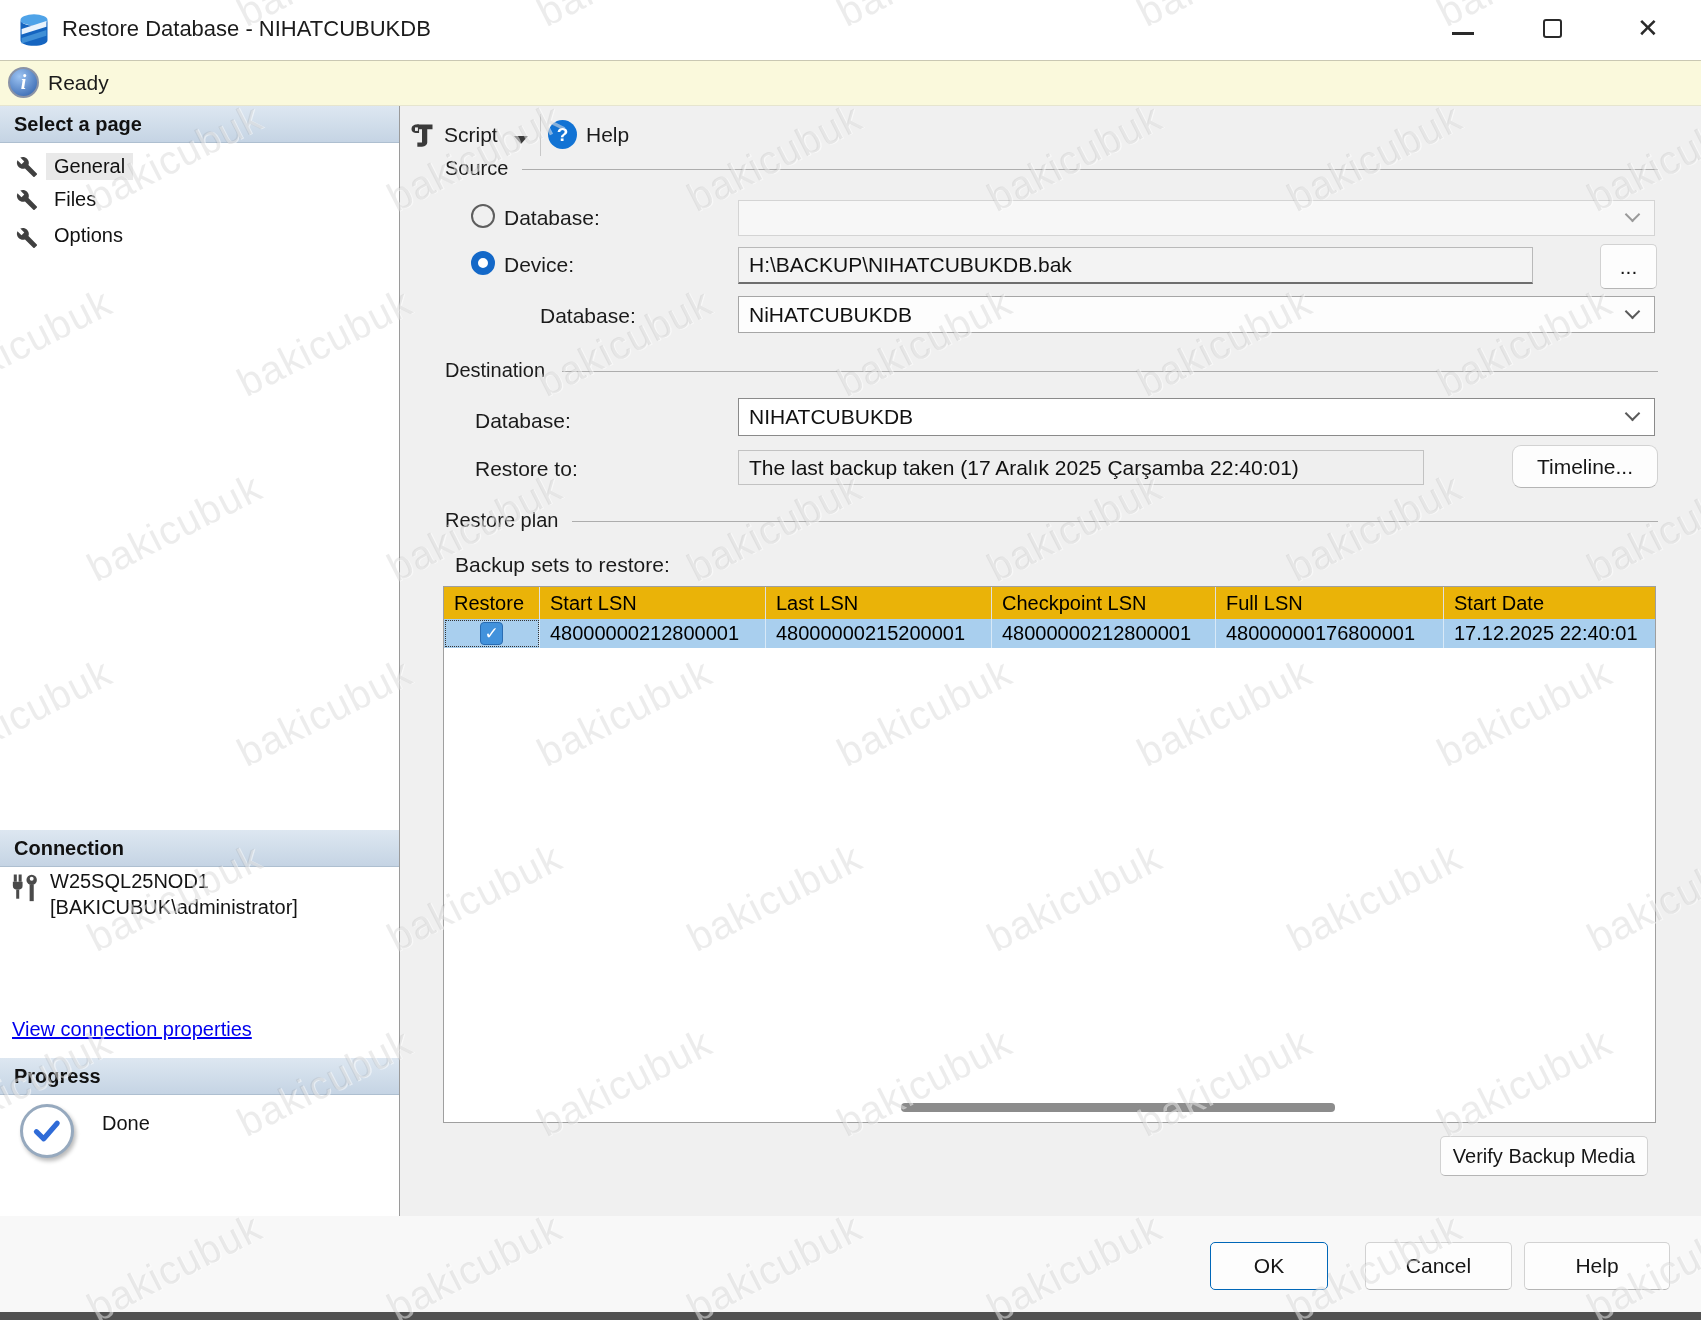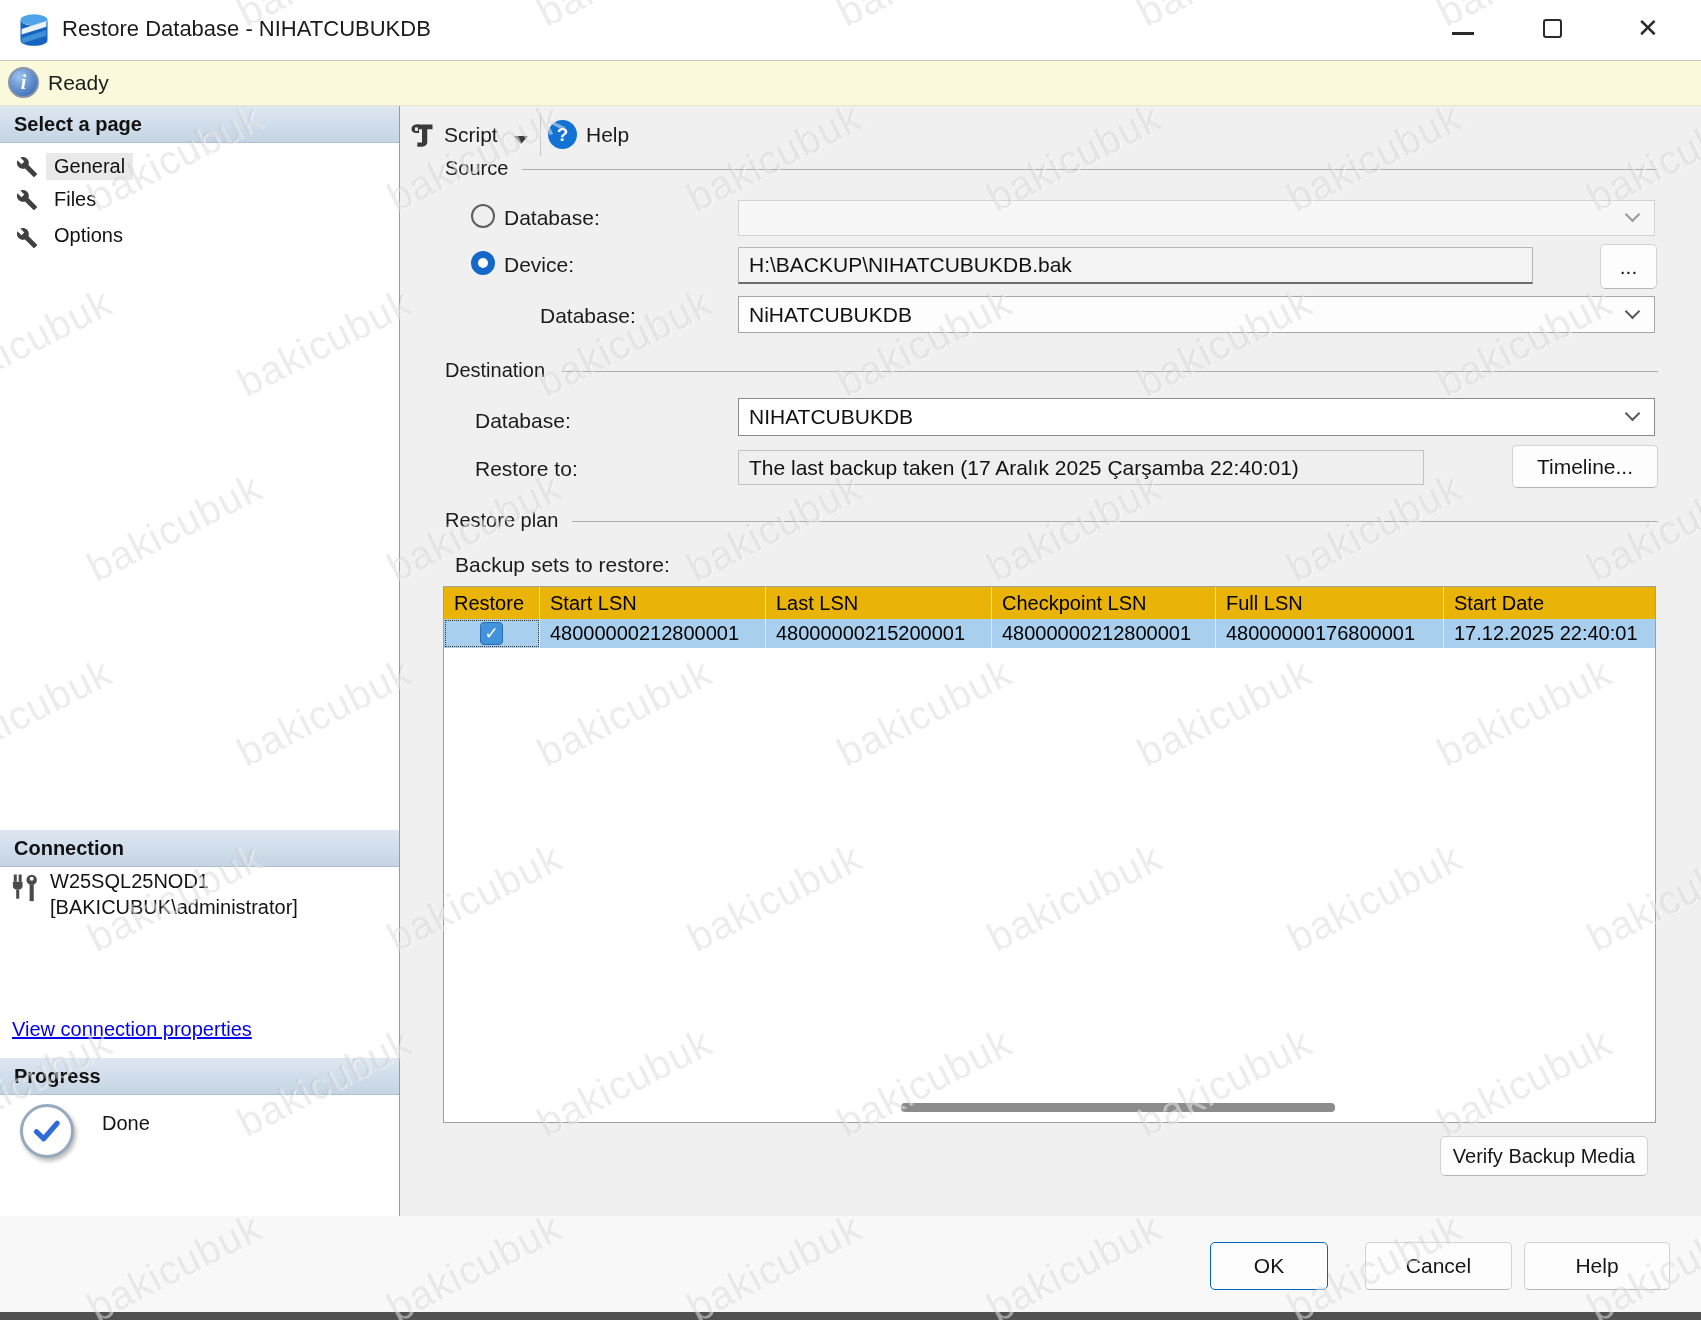--- a/index.html
+++ b/index.html
@@ -198,21 +198,21 @@
   <span class="abs txt" style="left:75px; top:303px;">Database:</span>
   <div class="combo" style="left:338px; top:292px; width:917px; height:38px; border-color:#8a8a8a; background:#fff;">
     <span class="combo-text">NIHATCUBUKDB</span>
     <span class="chev"></span>
   </div>
 
   <span class="abs txt" style="left:75px; top:351px;">Restore to:</span>
   <div class="abs field plain" style="left:338px; top:344px; width:686px; height:35px;">
     <span>The last backup taken (17 Aralık 2025 Çarşamba 22:40:01)</span>
   </div>
-  <div class="abs btn" style="left:1112px; top:339px; width:146px; height:43px;">Timeline...</div>
+  <div class="abs btn" style="left:1112px; top:339px; width:146px; height:43px;border-radius:9px;">Timeline...</div>
 
   <span class="abs group-label" style="left:45px; top:403px;">Restore plan</span>
   <div class="abs hline" style="left:172px; top:415px; width:1086px;"></div>
 
   <span class="abs txt" style="left:55px; top:447px;">Backup sets to restore:</span>
 
   <div class="abs grid" style="left:43px; top:480px; width:1213px; height:537px;">
     <div class="gcell ghead" style="left:0; top:0; width:96px;">Restore</div>
     <div class="gcell ghead" style="left:96px; top:0; width:226px;">Start LSN</div>
     <div class="gcell ghead" style="left:322px; top:0; width:226px;">Last LSN</div>

